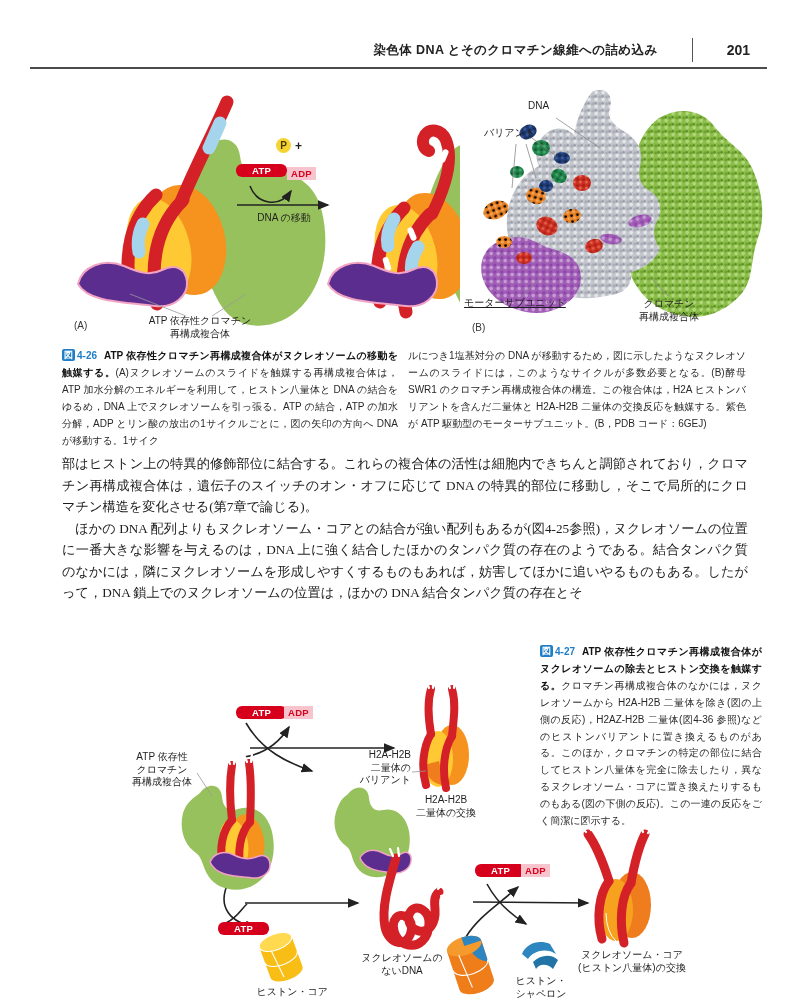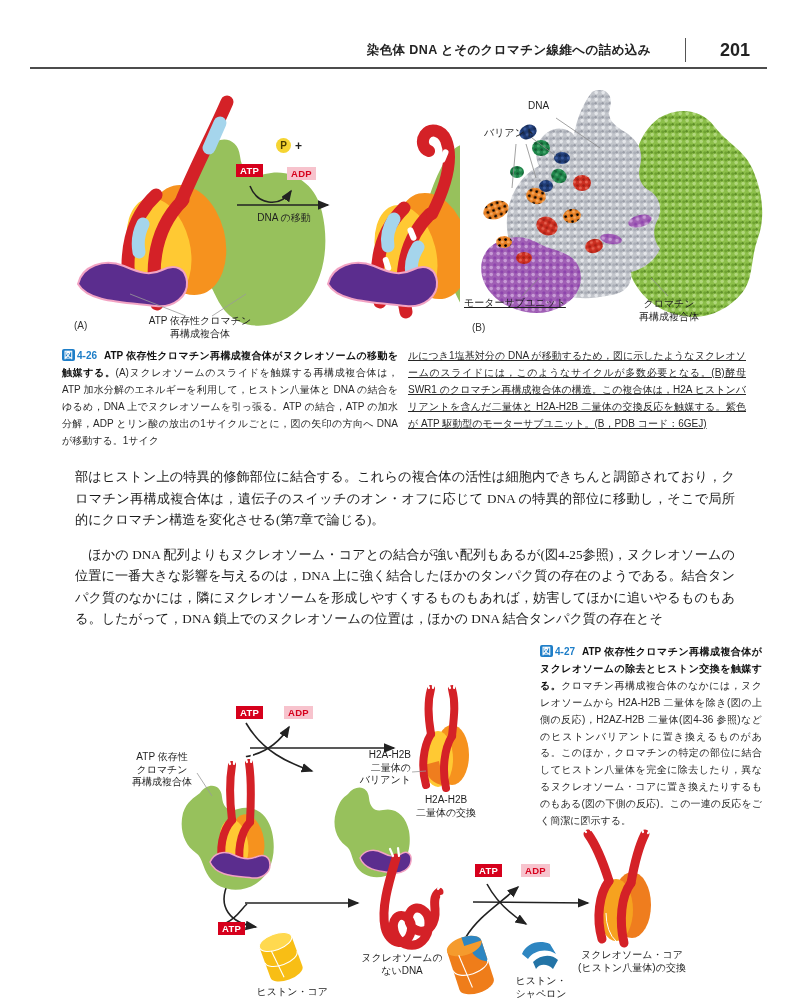--- a/index.html
+++ b/index.html
@@ -2,50 +2,50 @@
 <html><head>
 <meta charset="utf-8">
 <style>
   html,body{margin:0;padding:0;background:#e8e8e8;}
   .page{position:relative;width:800px;height:1000px;background:#ffffff;overflow:hidden;
         font-family:"Liberation Sans","DejaVu Sans",sans-serif;color:#1d1d1d;}
   
   .hdr{position:absolute;top:38px;right:50px;display:flex;align-items:center;gap:16px;}
   .hdr-title{font-size:12.5px;font-weight:bold;letter-spacing:.4px;color:#222;}
   .hdr-div{width:1px;height:24px;background:#555;margin:0 18px;}
-  .hdr-num{font-size:18px;font-weight:bold;color:#222;}
+  .hdr-num{font-size:14px;font-weight:bold;color:#222;}
   .hdr-rule{position:absolute;top:67px;left:30px;width:737px;height:1.5px;background:#4c4c4c;}
   
   .figA{position:absolute;left:60px;top:88px;width:400px;height:257px;}
   .figB{position:absolute;left:444px;top:88px;width:330px;height:257px;padding-left:24px;}
   .fig27{position:absolute;left:60px;top:655px;width:700px;height:345px;}
   .figA svg,.figB svg,.fig27 svg{position:absolute;left:0;top:0;}
   .flabel{position:absolute;font-size:10px;line-height:12.5px;color:#1f1f1f;text-align:center;}
   .flabel.left{text-align:left;} .flabel.right{text-align:right;}
   .panel-tag{position:absolute;font-size:10px;color:#333;}
   .badge-atp{position:absolute;background:#D6001C;color:#fff;font-weight:bold;font-size:9.5px;
-             padding:1px 4px;border-radius:0;letter-spacing:.3px;}
+             padding:1px 16px;border-radius:6px;letter-spacing:.3px;}
   .badge-adp{position:absolute;background:#F7C3CD;color:#D6001C;font-weight:bold;font-size:9.5px;
              padding:1px 4px;border-radius:0;letter-spacing:.3px;}
   .p-circ{position:absolute;width:15px;height:15px;border-radius:50%;background:#F5D432;
           color:#4a3b00;font-weight:bold;font-size:10px;text-align:center;line-height:15px;}
   .plus{position:absolute;font-size:12px;font-weight:bold;color:#222;}
   
   .cap{position:absolute;font-size:10px;line-height:17px;text-align:justify;color:#282828;}
   .cap-c1{left:62px;top:347px;width:336px;}
-  .cap-c2{left:408px;top:347px;width:338px;text-decoration:underline;}
+  .cap-c2{left:408px;top:347px;width:338px;}
   .cap27{left:540px;top:644px;width:222px;line-height:16.9px;}
   .tag-icon{display:inline-block;background:#1E7EC8;color:#fff;font-size:9px;line-height:12px;
             padding:0 2px;border-radius:2px;font-weight:bold;margin-right:2px;vertical-align:1px;}
   .tag-num{color:#1E7EC8;font-weight:bold;margin-right:7px;}
   .cap-title{font-weight:bold;color:#111;}
   
   .bodytxt{position:absolute;left:62px;top:453px;width:686px;font-family:"Liberation Serif","DejaVu Serif",serif;
            font-size:13.2px;line-height:21.5px;color:#1b1b1b;text-align:justify;}
-  .bodytxt p{margin:13px;}
+  .bodytxt p{margin:0;}
   .bodytxt p.ind{text-indent:1em;}
 </style>
 </head>
 <body>
 
 <div class="page">
 
   <div class="hdr">
     <span class="hdr-title">染色体 DNA とそのクロマチン線維への詰め込み</span>
     <span class="hdr-div"></span>

